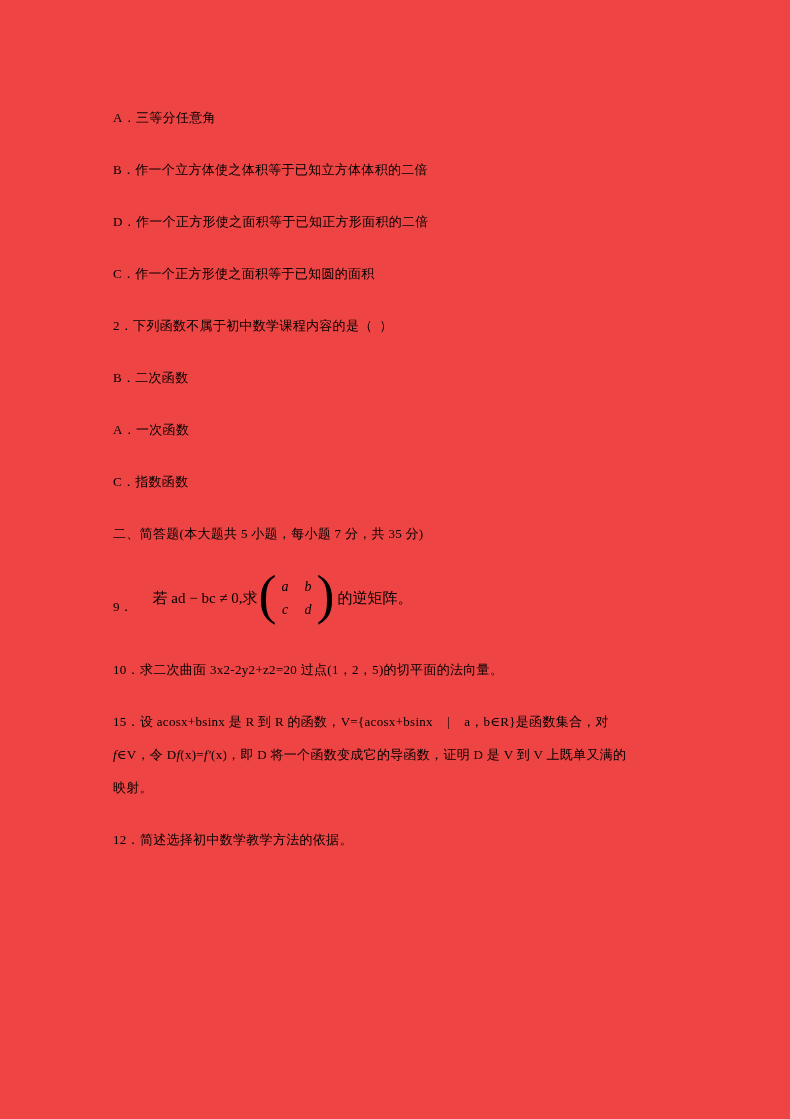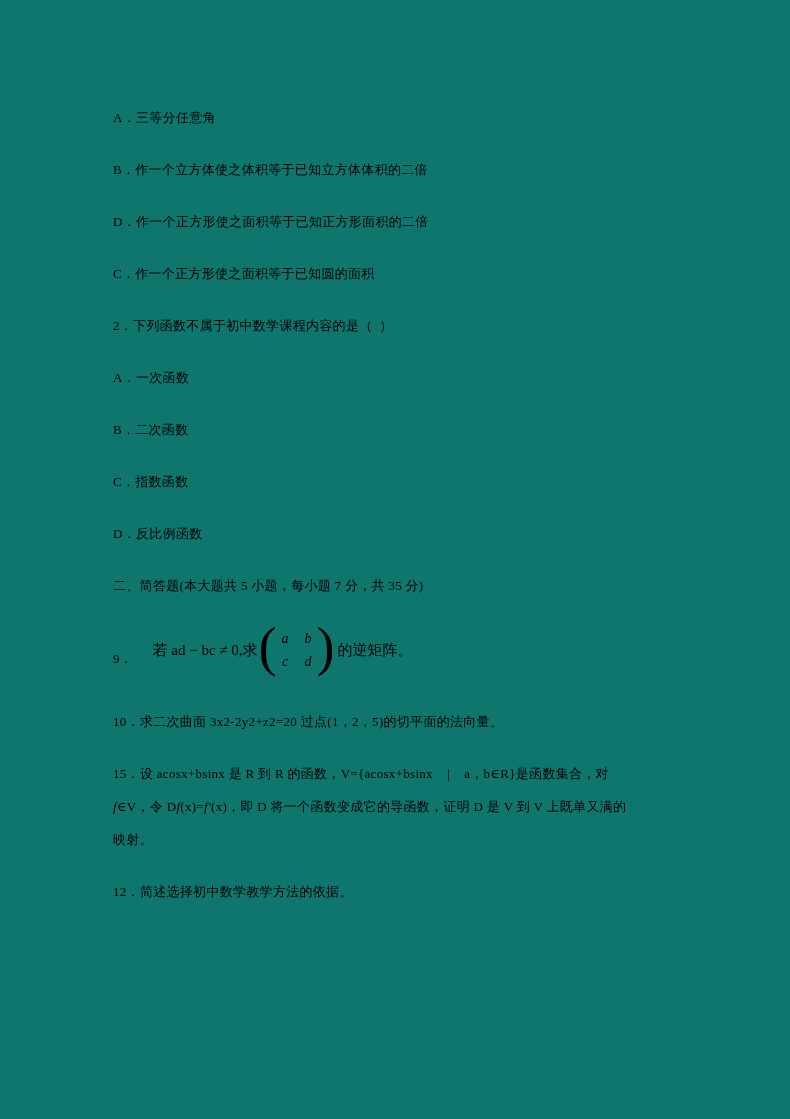--- a/index.html
+++ b/index.html
@@ -12,21 +12,21 @@
     height: 1119px;
     overflow: hidden;
     color: #000000;
     font-family: "Liberation Serif", "DejaVu Serif", serif;
   }
   .page {
     box-sizing: border-box;
     width: 790px;
     height: 1119px;
     padding: 101px 100px 0 113px;
-    background: #0f766e;
+    background: #ef4444;
   }
   .ln {
     margin: 0 0 19px 0;
     font-size: 13px;
     line-height: 33px;
     white-space: pre-wrap;
     letter-spacing: 0.3px;
   }
   .para {
     margin: 0 0 19px 0;
@@ -89,24 +89,23 @@
 <body>
 
 <div class="page">
 
   <p class="ln">A．三等分任意角</p>
   <p class="ln">B．作一个立方体使之体积等于已知立方体体积的二倍</p>
   <p class="ln">D．作一个正方形使之面积等于已知正方形面积的二倍</p>
   <p class="ln">C．作一个正方形使之面积等于已知圆的面积</p>
 
   <p class="ln">2．下列函数不属于初中数学课程内容的是（  ）</p>
+  <p class="ln">B．二次函数</p>
   <p class="ln">A．一次函数</p>
-  <p class="ln">B．二次函数</p>
   <p class="ln">C．指数函数</p>
-  <p class="ln">D．反比例函数</p>
 
   <p class="ln">二、简答题(本大题共 5 小题，每小题 7 分，共 35 分)</p>
 
   <div class="q9">
     <span class="q9-label">9．</span>
     <span class="formula">
       <span>若 </span>
       <span class="it">ad</span>
       <span> − </span>
       <span class="it">bc</span>

